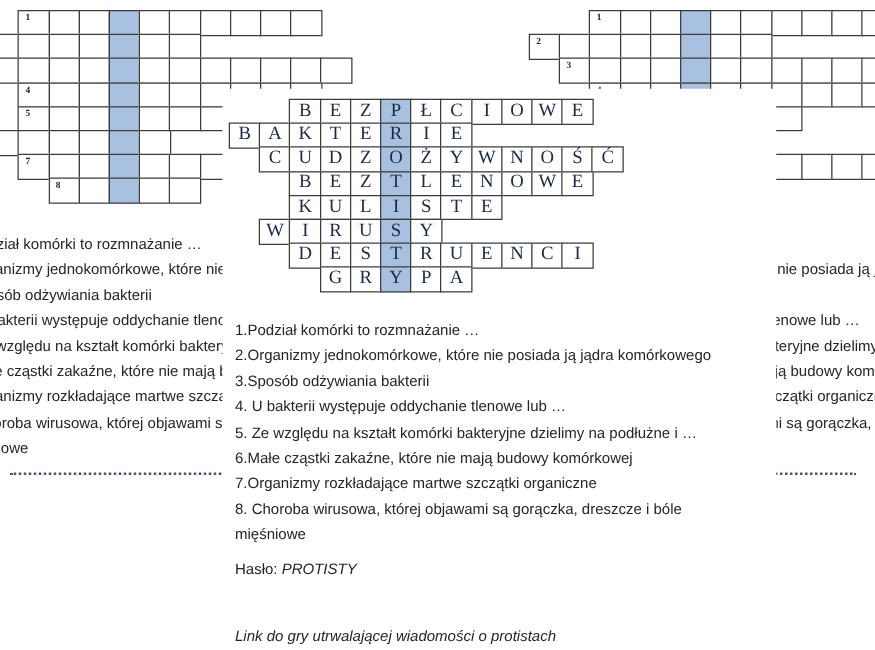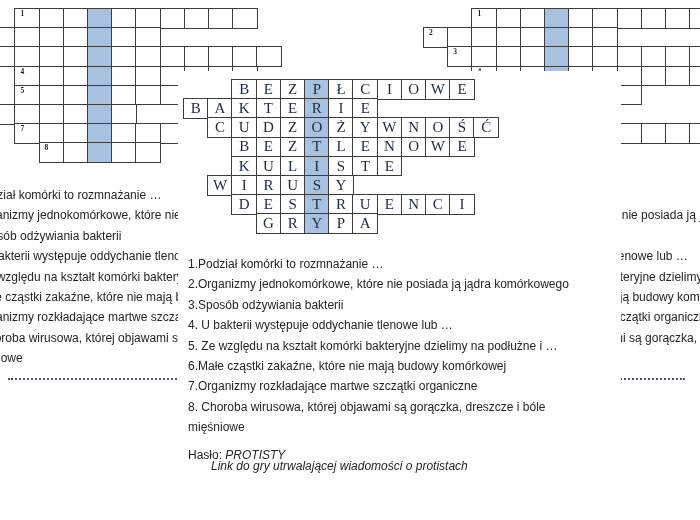--- a/index.html
+++ b/index.html
@@ -35,21 +35,21 @@
   .leader{
     position:absolute;width:220px;height:14px;
     border-bottom:2px dotted #41577c;
   }
   .overlay{
     position:absolute;left:178px;top:71px;width:443px;height:449px;
     background:#ffffff;overflow:visible;
   }
   .ov-haslo{position:absolute;left:10px;top:377px;font-size:12px;color:#252525;white-space:pre;}
   .ov-haslo i{font-style:italic;}
-  .ov-linkcap{position:absolute;left:10px;top:388px;font-size:12px;color:#252525;font-style:italic;white-space:pre;margin-left:23px;}
+  .ov-linkcap{position:absolute;left:10px;top:431px;font-size:12px;color:#252525;font-style:italic;white-space:pre;}
   .ov-url{position:absolute;left:10px;top:435px;font-size:12px;color:#252525;white-space:pre;}
 </style>
 </head>
 <body>
 
 <div class="copy" id="copyA" style="left: -34px; top: 8px;">
     <div class="grid">
       <div class="cell" style="left: 48.4px; top: 0px;">
         <span class="num">1</span>
       </div>

